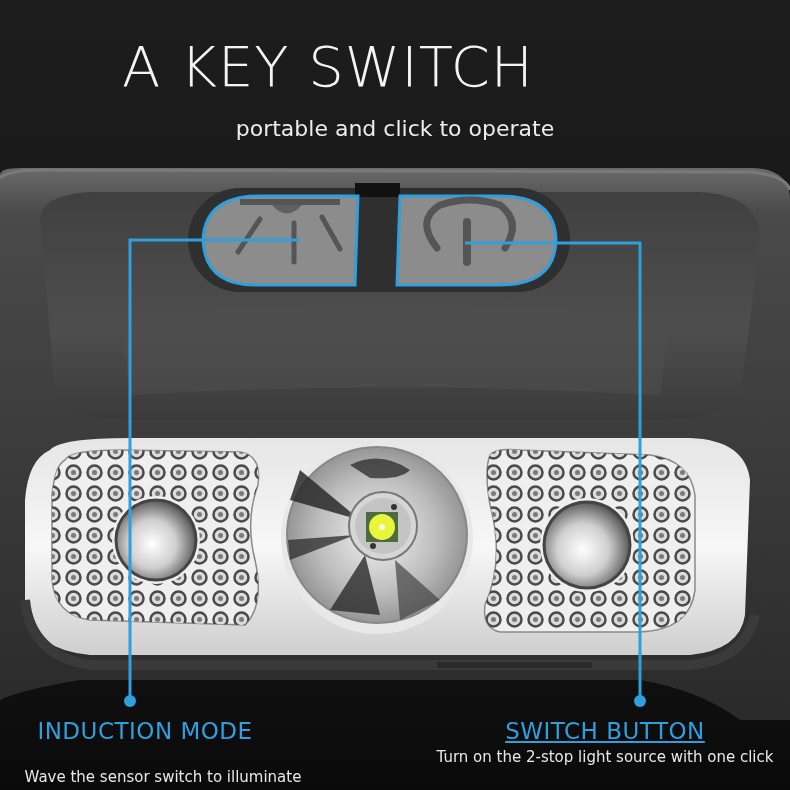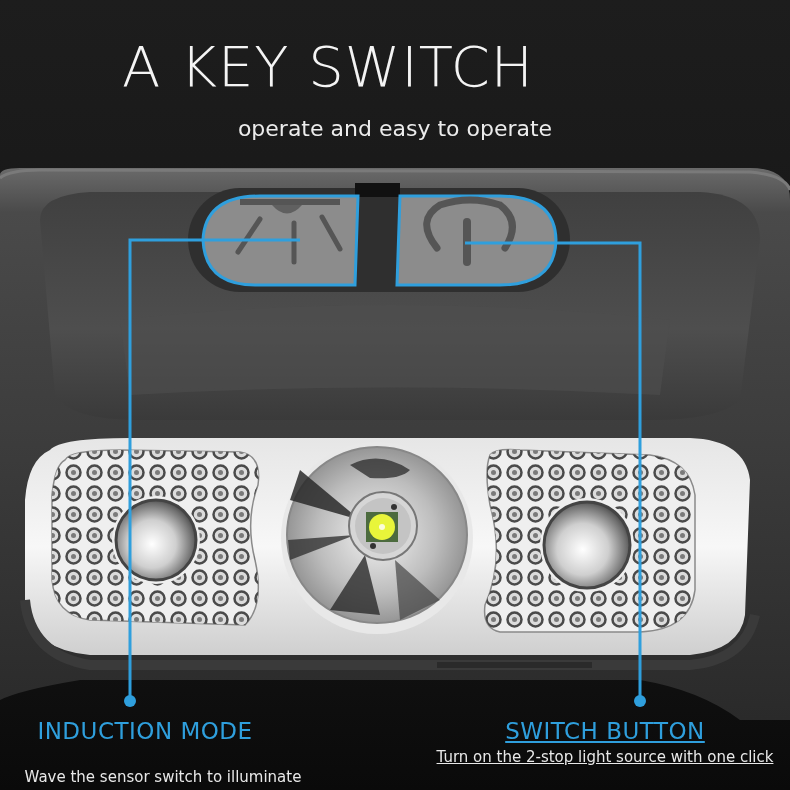--- a/index.html
+++ b/index.html
@@ -10,21 +10,21 @@
   svg.product{position:absolute;left:0;top:0;}
   .label-title{position:absolute;color:#2f9fdd;font-size:23px;font-weight:500;letter-spacing:0.5px;text-align:center;font-family:"DejaVu Sans",sans-serif;}
   .label-desc{position:absolute;color:#e8e8e8;font-size:15px;text-align:center;font-family:"DejaVu Sans",sans-serif;}
 </style>
 </head>
 <body>
 
 <div class="stage">
 
   <div class="title">A KEY SWITCH</div>
-  <div class="subtitle">operate and easy to operate</div>
+  <div class="subtitle">portable and click to operate</div>
 
   <svg class="product" width="790" height="790" viewBox="0 0 790 790">
     <defs>
       <linearGradient id="bodyGrad" x1="0" y1="0" x2="0" y2="1">
         <stop offset="0" stop-color="#6a6a6a"></stop>
         <stop offset="0.08" stop-color="#4a4a4a"></stop>
         <stop offset="0.5" stop-color="#3c3c3c"></stop>
         <stop offset="1" stop-color="#2a2a2a"></stop>
       </linearGradient>
       <linearGradient id="innerGrad" x1="0" y1="0" x2="0" y2="1">
@@ -125,15 +125,15 @@
     <g>
       <polyline points="465,243 640,243 640,700" fill="none" stroke="#2f9fdd" stroke-width="3"></polyline>
       <circle cx="640" cy="701" r="6" fill="#2f9fdd"></circle>
     </g>
   </svg>
 
   <div class="label-title" style="left:10px;top:718px;width:270px;">INDUCTION MODE</div>
   <div class="label-desc" style="left:8px;top:768px;width:310px;">Wave the sensor switch to illuminate</div>
 
   <div class="label-title" style="left:470px;top:718px;width:270px;text-decoration:underline;">SWITCH BUTTON</div>
-  <div class="label-desc" style="left:425px;top:748px;width:360px;text-decoration:underline;">Turn on the 2-stop light source with one click</div>
+  <div class="label-desc" style="left:425px;top:748px;width:360px;">Turn on the 2-stop light source with one click</div>
 
 </div>
 
 </body></html>

